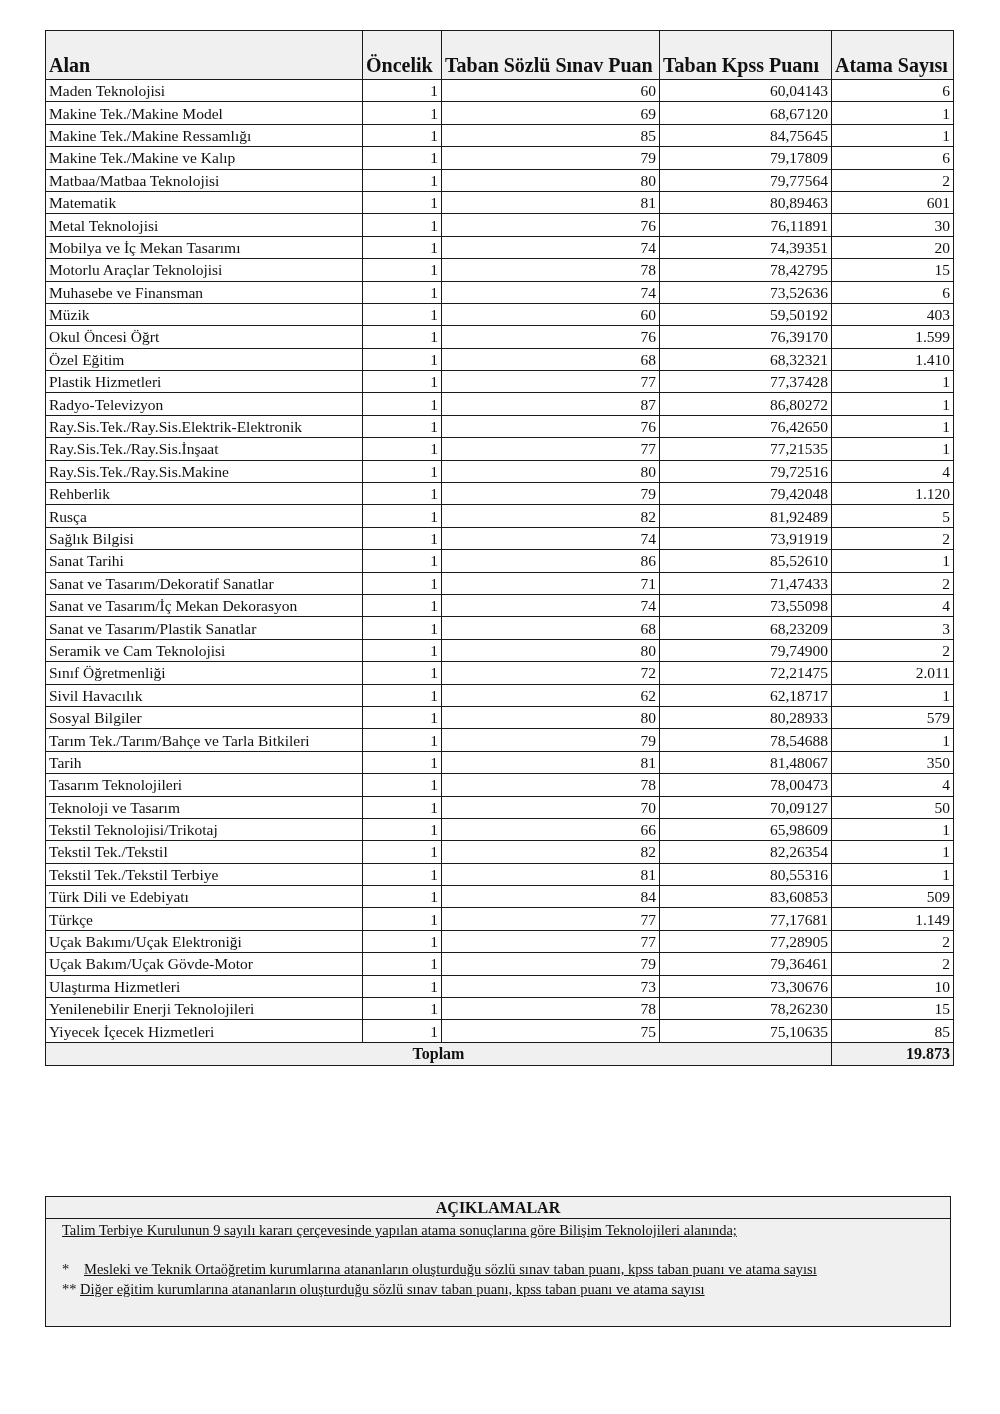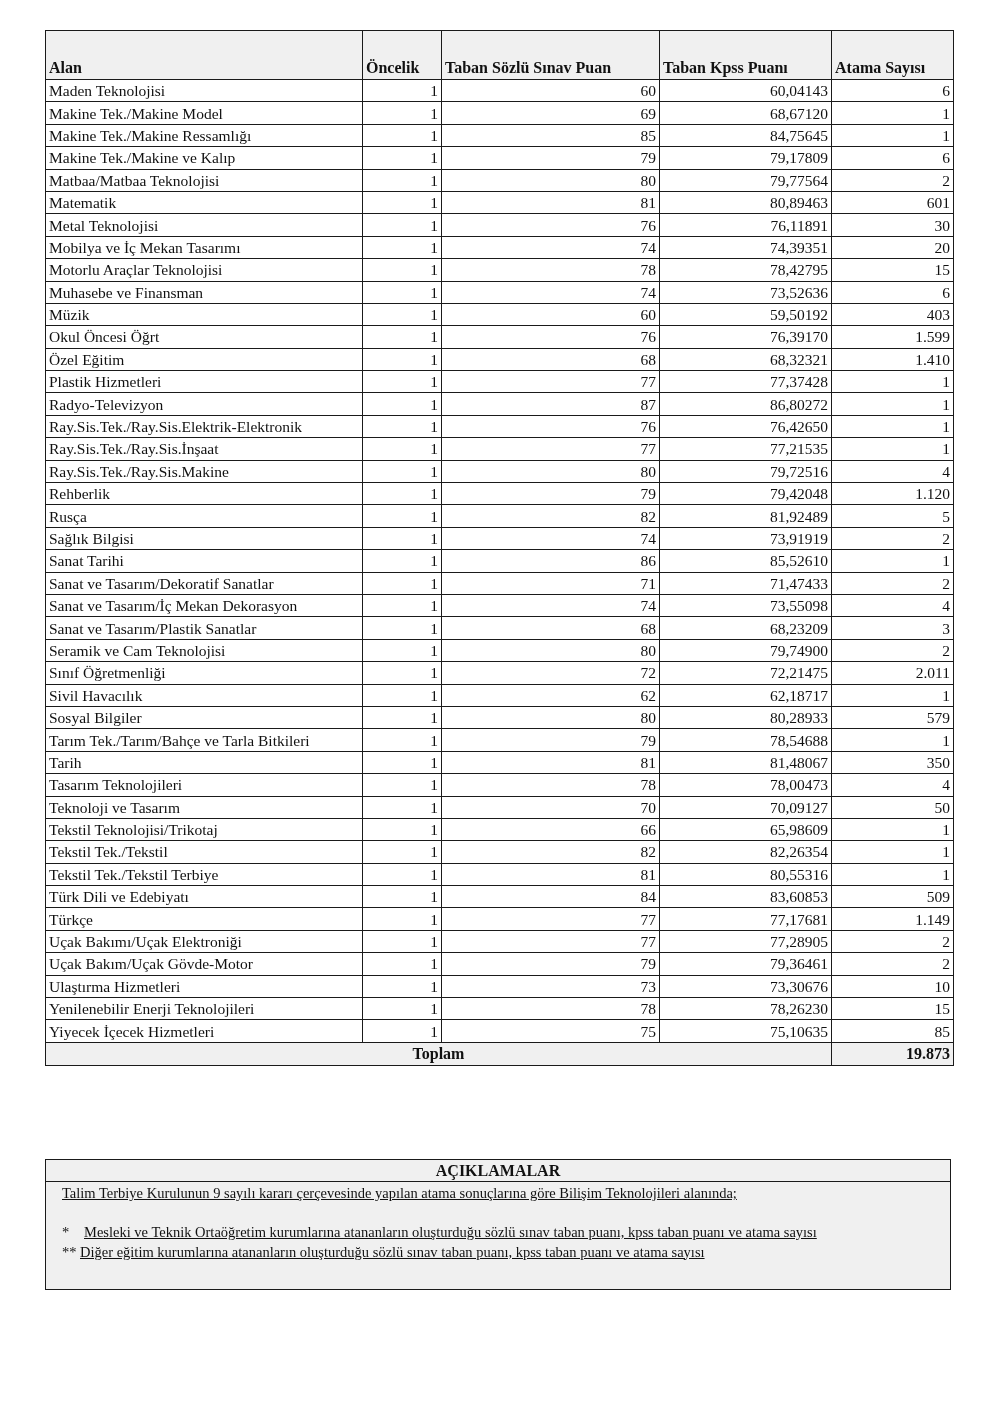--- a/index.html
+++ b/index.html
@@ -16,33 +16,33 @@
   .main-table col.c5 { width: 122px; }
   .main-table th, .main-table td {
     border: 1.5px solid #1a1a1a;
     padding: 0 3px;
     font-size: 15.5px;
     white-space: nowrap; overflow: hidden;
   }
   .main-table thead th {
     height: 46px; background: #f0f0f0;
     font-weight: bold; text-align: left; vertical-align: bottom;
-    padding-bottom: 2px; font-size: 16px;
+    padding-bottom: 2px; font-size: 20px;
   }
   .main-table tbody td { height: 21.4px; line-height: 21px; background: #ffffff; }
   .main-table tbody td.num { text-align: right; }
   .main-table tbody td.name { text-align: left; }
   .main-table tfoot td {
     height: 22px; background: #f0f0f0; font-weight: bold; font-size: 16px;
   }
   .main-table tfoot td.total-label { text-align: center; margin-left: 14px; }
   .main-table tfoot td.total-value { text-align: right; }
 
   .notes-box {
-    position: absolute; left: 45px; top: 1159px; width: 906px; height: 131px;
+    position: absolute; left: 45px; top: 1196px; width: 906px; height: 131px;
     border: 1.5px solid #1a1a1a; background: #f0f0f0; box-sizing: border-box;
   }
   .notes-title {
     height: 21px; line-height: 21px; text-align: center; font-weight: bold; font-size: 16px;
     border-bottom: 1.5px solid #1a1a1a;
   }
   .notes-body { padding: 2px 0 0 16px; font-size: 14.5px; line-height: 19.5px; }
   .notes-body .line { white-space: nowrap; text-decoration: underline; }
   .notes-body .spacer { height: 19.5px; }
   .notes-body .marker { display: inline-block; width: 22px; }

